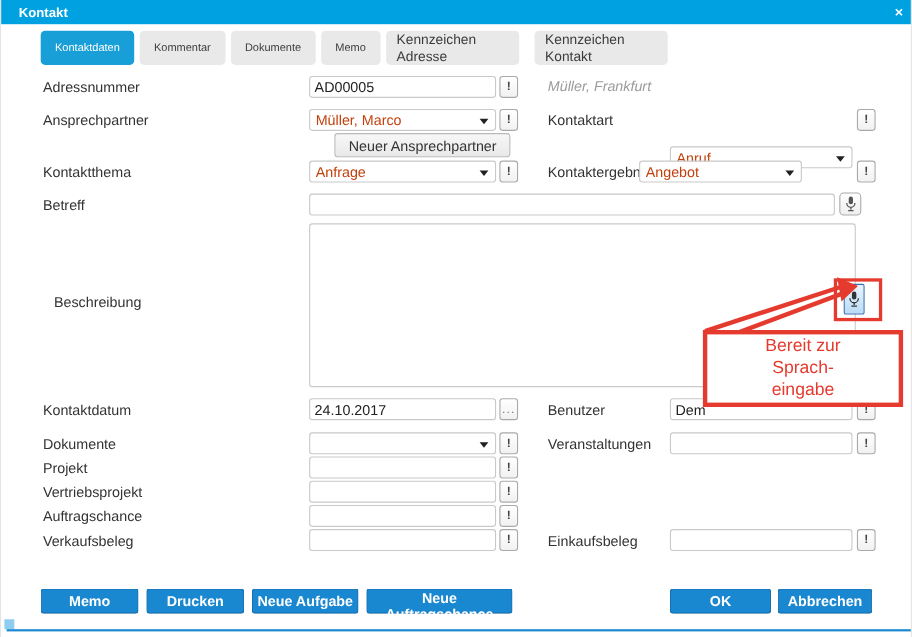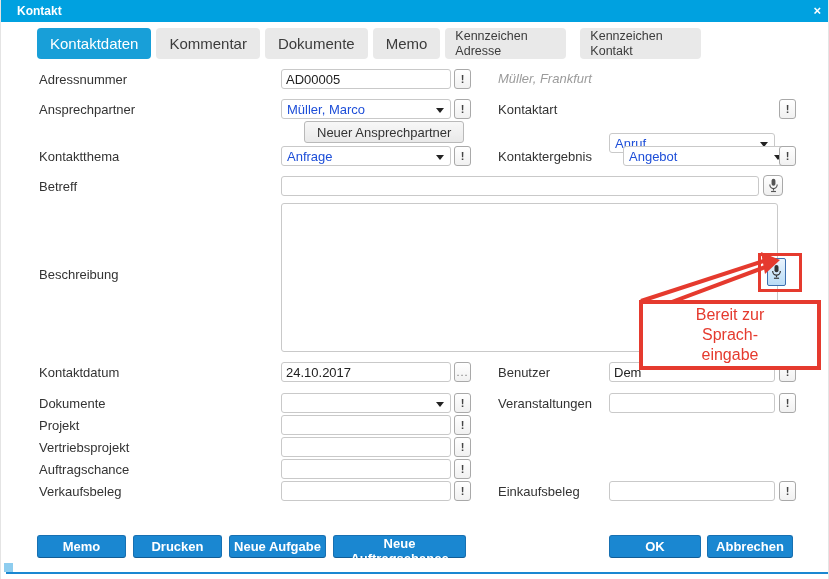--- a/index.html
+++ b/index.html
@@ -9,32 +9,32 @@
     position:relative; width:829px; height:579px; background:#fff;
     border-left:1px solid #e4e4e4; border-right:1px solid #e4e4e4; overflow:hidden;
   }
   
   .titlebar { position:absolute; left:0; top:0; width:829px; height:22px; background:#00a1e0;
     color:#fff; font-size:12px; font-weight:bold; line-height:22px; padding-left:16px; }
   .close-x { position:absolute; right:9px; top:0; line-height:22px; font-size:13px; font-weight:bold;
     color:#fff; cursor:pointer; }
   
   .tabs { position:absolute; left:36px; top:28px; display:flex; gap:5px; align-items:stretch; }
-  .tab { background:#e9e9e9; color:#3c3c3c; border-radius:4px; font-size:15px; height:31px;
+  .tab { background:#e9e9e9; color:#3c3c3c; border-radius:4px; font-size:10px; height:31px;
     display:flex; align-items:center; padding:0 13px; cursor:pointer; white-space:nowrap; }
   .tab.active { background:#189fd8; color:#fff; }
   .tab.twoline { width:121px; white-space:normal; font-size:12.5px; line-height:1.18; padding:0 10px; }
   .tab.lastgap { margin-left:9px; }
   
   .lbl { position:absolute; font-size:13px; color:#333; white-space:nowrap; }
   .hint { position:absolute; font-size:13px; color:#9b9b9b; font-style:italic; white-space:nowrap; }
   .inp { position:absolute; height:20px; border:1px solid #c9c9c9; border-radius:3px; background:#fff;
     font-family:"Liberation Sans", sans-serif; font-size:13px; color:#222; padding:0 4px; outline:none; }
   .dd { position:absolute; height:20px; border:1px solid #c9c9c9; border-radius:3px; background:#fff;
-    font-size:13px; color:#1d4ed8; display:flex; align-items:center; padding:0 18px 0 5px; cursor:pointer; }
+    font-size:13px; color:#c2410c; display:flex; align-items:center; padding:0 18px 0 5px; cursor:pointer; }
   .caret { position:absolute; right:6px; top:8px; width:0; height:0;
     border-left:4px solid transparent; border-right:4px solid transparent; border-top:5px solid #222; }
   .sqbtn { position:absolute; width:17px; height:20px; border:1px solid #a9a9a9; border-radius:3px;
     background:linear-gradient(#fff,#f1f1f1); font-size:11px; font-weight:bold; color:#444;
     display:flex; align-items:center; justify-content:center; cursor:pointer; }
   .sqbtn.dots { font-weight:normal; color:#777; letter-spacing:1px; }
   .micbtn { position:absolute; width:20px; height:21px; border:1px solid #a9a9a9; border-radius:4px;
     background:linear-gradient(#fff,#efefef); display:flex; align-items:center; justify-content:center; cursor:pointer; }
   .micbtn.focused { width:19px; height:28px; border:1px solid #3c6fb0; border-radius:2px;
     background:linear-gradient(#eaf4fd,#b9dcf6); }
@@ -96,38 +96,38 @@
 
   <button class="graybtn" style="left:303px; top:121px;">Neuer Ansprechpartner</button>
 
   <div class="lbl" style="left:38px; top:149px;">Kontaktthema</div>
   <div class="dd" style="left:280px; top:146px; width:170px;">
     <span>Anfrage</span>
     <span class="caret"></span>
   </div>
   <div class="sqbtn" style="left:453px; top:146px;">!</div>
   <div class="lbl" style="left:497px; top:149px;">Kontaktergebnis</div>
-  <div class="dd" style="left:622px; top:146px; width:166px;">
+  <div class="dd" style="left:580px; top:146px; width:148px;">
     <span>Angebot</span>
     <span class="caret"></span>
   </div>
   <div class="sqbtn" style="left:778px; top:146px;">!</div>
 
   <div class="lbl" style="left:38px; top:179px;">Betreff</div>
   <input class="inp" style="left: 280px; top: 176px; width: 478px;" value="">
   <div class="micbtn" style="left:762px; top:175px;">
     <svg width="11" height="15" viewBox="0 0 12 17">
       <rect x="3.8" y="0.8" width="4.4" height="8" rx="2.2" fill="#555"></rect>
       <path d="M1.8 7.5a4.2 4.5 0 0 0 8.4 0" fill="none" stroke="#555" stroke-width="1.3"></path>
       <line x1="6" y1="12.2" x2="6" y2="14.3" stroke="#555" stroke-width="1.3"></line>
       <line x1="3.2" y1="15.3" x2="8.8" y2="15.3" stroke="#555" stroke-width="1.3"></line>
     </svg>
   </div>
 
-  <div class="lbl" style="left:38px; top:267px;">Beschreibung</div>
+  <div class="lbl" style="left:48px; top:267px;">Beschreibung</div>
   <textarea class="bigtext" style=""></textarea>
   <div class="micbtn focused" style="left:766px; top:258px; z-index:20;">
     <svg width="11" height="16" viewBox="0 0 12 17">
       <rect x="3.8" y="0.8" width="4.4" height="8" rx="2.2" fill="#333"></rect>
       <path d="M1.8 7.5a4.2 4.5 0 0 0 8.4 0" fill="none" stroke="#333" stroke-width="1.3"></path>
       <line x1="6" y1="12.2" x2="6" y2="14.3" stroke="#333" stroke-width="1.3"></line>
       <line x1="3.2" y1="15.3" x2="8.8" y2="15.3" stroke="#333" stroke-width="1.3"></line>
     </svg>
   </div>
 

